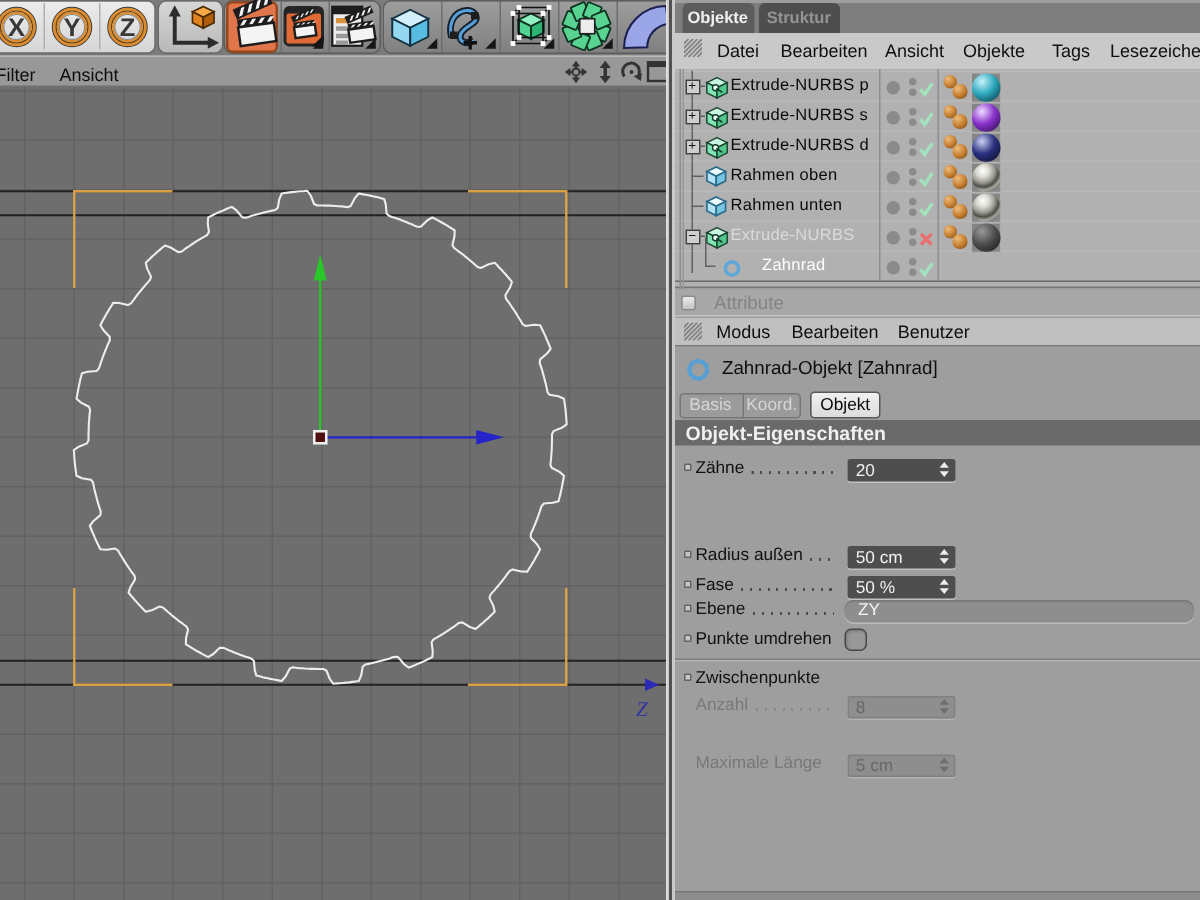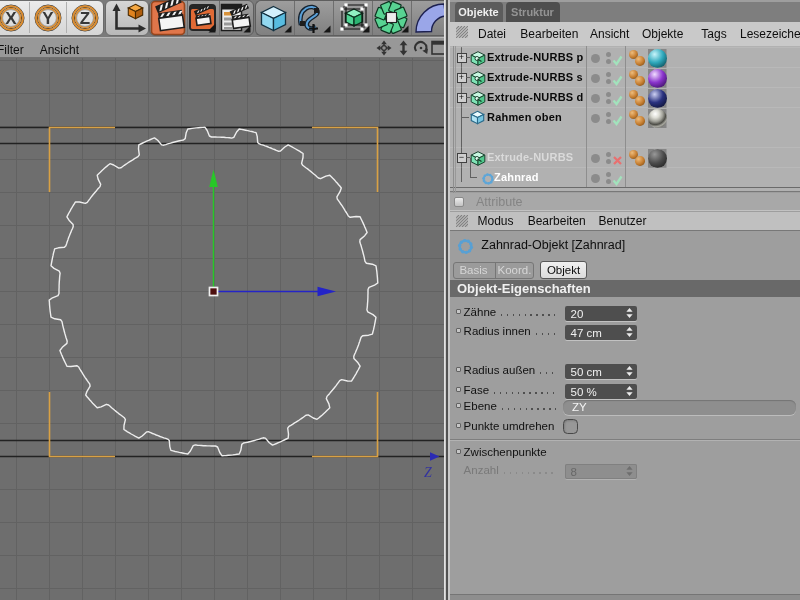--- a/index.html
+++ b/index.html
@@ -18,21 +18,21 @@
 #split { left:444px; top:0; width:6px; height:600px; background:#c9c9c9; }
 #split .d1 { position:absolute; left:0; top:0; width:1px; height:600px; background:#e2e2e2; }
 #split .d2 { position:absolute; left:2px; top:0; width:2px; height:600px; background:#525252; }
 #rp { left:450px; top:0; width:350px; height:600px; background:#9e9e9e; }
 #tabbar { left:0; top:0; width:350px; height:22px; background:#7e7e7e; border-top:2px solid #9e9e9e; }
 .tab { position:absolute; top:0px; height:20px; font-size:11px; font-weight:bold; text-align:center; border-radius:4px 4px 0 0; padding-top:4px; }
 #ommenu { left:0; top:22px; width:350px; height:35px; background:#c9c9c9; border-bottom:1px solid #888; color:#0e0e0e; font-size:12px; }
 #ommenu span { position:absolute; top:5px; }
 #omlist { left:0; top:46px; width:350px; height:142px; background:#b1b1b1; }
 .row { position:absolute; left:0; width:350px; height:20px; border-top:1px solid rgba(255,255,255,0.10); }
-.oname { position:absolute; top:3px; font-size:11px; font-weight:bold; color:#0a0a0a; white-space:nowrap; letter-spacing:0.2px; }
+.oname { position:absolute; top:3px; font-size:11px; font-weight:normal; color:#0a0a0a; white-space:nowrap; letter-spacing:0.2px; }
 .pm { position:absolute; left:6.5px; top:5px; width:10px; height:10px; background:#cecece; border:1px solid #404040; font-size:9px; line-height:7px; text-align:center; color:#111; }
 .treev { position:absolute; background:#606060; width:1px; }
 .treeh { position:absolute; background:#606060; height:1px; }
 .coldiv { position:absolute; top:0; width:1px; height:142px; background:#8e8e8e; }
 .bigdot { position:absolute; left:140.5px; top:5.5px; width:9px; height:9px; border-radius:50%; background:#8b8b8b; }
 .sdot { position:absolute; left:155.5px; width:5px; height:5px; border-radius:50%; background:#8b8b8b; }
 .chk { position:absolute; left:162px; top:4px; }
 .osph { position:absolute; width:9.5px; height:9.5px; border-radius:50%; background:radial-gradient(circle at 35% 30%, #eebc7c, #c67e30 52%, #6e4210 100%); }
 .ballwrap { position:absolute; left:198px; top:0.5px; width:19px; height:19px; background:repeating-conic-gradient(#a9a9a9 0% 25%, #858585 0% 50%) 0 0/12.6px 12.6px; }
 .ball { position:absolute; left:0; top:0; width:19px; height:19px; border-radius:50%; }
@@ -349,20 +349,40 @@
           <div class="sdot" style="top:11px"></div>
           <div class="chk"><svg width="11" height="11">
               <path d="M1.5,5.5 L4.5,9 L9.5,1.5" stroke="#a2e2bc" stroke-width="2.3" fill="none"></path>
             </svg></div>
           <div class="osph" style="left:178.8px;top:1.5px"></div>
           <div class="osph" style="left:185.3px;top:8.3px"></div>
           <div class="ballwrap">
             <div class="ball" style="background:radial-gradient(circle at 38% 26%, #ffffff, #dcdcd4 22%, #9e9e96 42%, #4e4e48 58%, #a8a8a0 70%, #262622 93%)"></div>
           </div>
         </div>
+<div class="row" style="top:81px">
+          <div class="treeh" style="left:11px;top:9px;width:8px"></div>
+          <div style="position:absolute;left:20px;top:2px"><svg width="15" height="15">
+              <polygon points="7.5,1.2999999999999998 13.7,4.4 7.5,7.5 1.2999999999999998,4.4" fill="#eafafe" stroke="#2a6a8a" stroke-width="1.1"></polygon>
+              <polygon points="1.2999999999999998,4.4 7.5,7.5 7.5,13.7 1.2999999999999998,10.6" fill="#b2e4f5" stroke="#2a6a8a" stroke-width="1.1"></polygon>
+              <polygon points="13.7,4.4 7.5,7.5 7.5,13.7 13.7,10.6" fill="#78c6e2" stroke="#2a6a8a" stroke-width="1.1"></polygon>
+            </svg></div>
+          <div class="oname" style="left:37px;color:#0a0a0a">Rahmen unten</div>
+          <div class="bigdot"></div>
+          <div class="sdot" style="top:3.5px"></div>
+          <div class="sdot" style="top:11px"></div>
+          <div class="chk"><svg width="11" height="11">
+              <path d="M1.5,5.5 L4.5,9 L9.5,1.5" stroke="#a2e2bc" stroke-width="2.3" fill="none"></path>
+            </svg></div>
+          <div class="osph" style="left:178.8px;top:1.5px"></div>
+          <div class="osph" style="left:185.3px;top:8.3px"></div>
+          <div class="ballwrap">
+            <div class="ball" style="background:radial-gradient(circle at 38% 26%, #ffffff, #dcdcd4 22%, #9e9e96 42%, #4e4e48 58%, #a8a8a0 70%, #262622 93%)"></div>
+          </div>
+        </div>
 <div class="row" style="top:101px">
           <div class="pm">−</div>
           <div class="treeh" style="left:16px;top:9px;width:4px"></div>
           <div style="position:absolute;left:20px;top:2px"><svg width="16" height="16">
               <polygon points="8,1.7000000000000002 14.8,5.1 8,8.5 1.2000000000000002,5.1" fill="#c6f6e0" stroke="#1c4430" stroke-width="1.0"></polygon>
               <polygon points="1.2000000000000002,5.1 8,8.5 8,15.3 1.2000000000000002,11.9" fill="#7ee4b6" stroke="#1c4430" stroke-width="1.0"></polygon>
               <polygon points="14.8,5.1 8,8.5 8,15.3 14.8,11.9" fill="#50c88c" stroke="#1c4430" stroke-width="1.0"></polygon>
               <circle cx="7" cy="8.5" r="2" fill="#eafff5" stroke="#123a26" stroke-width="0.9"></circle>
               <path d="M7.5,9 l4,2.5" stroke="#123a26" stroke-width="1.1"></path>
             </svg></div>
@@ -388,21 +408,21 @@
               <circle cx="11.06" cy="11.17" r="1.35" fill="#5ea6d8"></circle>
               <circle cx="8.61" cy="12.36" r="1.35" fill="#5ea6d8"></circle>
               <circle cx="5.93" cy="11.88" r="1.35" fill="#5ea6d8"></circle>
               <circle cx="4.05" cy="9.93" r="1.35" fill="#5ea6d8"></circle>
               <circle cx="3.67" cy="7.24" r="1.35" fill="#5ea6d8"></circle>
               <circle cx="4.94" cy="4.83" r="1.35" fill="#5ea6d8"></circle>
               <circle cx="7.39" cy="3.64" r="1.35" fill="#5ea6d8"></circle>
               <circle cx="10.07" cy="4.12" r="1.35" fill="#5ea6d8"></circle>
               <circle cx="11.95" cy="6.07" r="1.35" fill="#5ea6d8"></circle>
             </svg></div>
-          <div class="oname" style="left:44px;color:#ffffff">Zahnrad</div>
+          <div class="oname" style="left:58px;color:#ffffff">Zahnrad</div>
           <div class="bigdot"></div>
           <div class="sdot" style="top:3.5px"></div>
           <div class="sdot" style="top:11px"></div>
           <div class="chk"><svg width="11" height="11">
               <path d="M1.5,5.5 L4.5,9 L9.5,1.5" stroke="#a2e2bc" stroke-width="2.3" fill="none"></path>
             </svg></div>
         </div>
 <div class="coldiv" style="left:135.5px"></div>
 <div class="coldiv" style="left:175px"></div>
     </div>
@@ -468,32 +488,20 @@
 <div class="plabel">Zähne</div>
 <div style="position:absolute;left:51px;top:11px;width:55px;height:2px;background:repeating-linear-gradient(90deg,#4f4f4f 0 1.4px,transparent 1.4px 5.9px)"></div>
 <div class="spin">
               <span class="v">20</span>
               <svg class="arrows" width="7" height="10">
                 <polygon points="3.5,0 0.4,3.8 6.6,3.8" fill="#ececec"></polygon>
                 <polygon points="3.5,10 0.4,6.2 6.6,6.2" fill="#ececec"></polygon>
               </svg>
             </div>
 </div>
-<div class="prow" style="top:25px">
-<div class="bullet"></div>
-<div class="plabel">Radius innen</div>
-<div style="position:absolute;left:86px;top:11px;width:20px;height:2px;background:repeating-linear-gradient(90deg,#4f4f4f 0 1.4px,transparent 1.4px 5.9px)"></div>
-<div class="spin">
-              <span class="v">47 cm</span>
-              <svg class="arrows" width="7" height="10">
-                <polygon points="3.5,0 0.4,3.8 6.6,3.8" fill="#ececec"></polygon>
-                <polygon points="3.5,10 0.4,6.2 6.6,6.2" fill="#ececec"></polygon>
-              </svg>
-            </div>
-</div>
 <div class="prow" style="top:64px">
 <div class="bullet"></div>
 <div class="plabel">Radius außen</div>
 <div style="position:absolute;left:90px;top:11px;width:16px;height:2px;background:repeating-linear-gradient(90deg,#4f4f4f 0 1.4px,transparent 1.4px 5.9px)"></div>
 <div class="spin">
               <span class="v">50 cm</span>
               <svg class="arrows" width="7" height="10">
                 <polygon points="3.5,0 0.4,3.8 6.6,3.8" fill="#ececec"></polygon>
                 <polygon points="3.5,10 0.4,6.2 6.6,6.2" fill="#ececec"></polygon>
               </svg>
@@ -532,19 +540,29 @@
 <div class="plabel dis">Anzahl</div>
 <div style="position:absolute;left:54px;top:11px;width:52px;height:2px;background:repeating-linear-gradient(90deg,#8a8a8a 0 1.4px,transparent 1.4px 5.9px)"></div>
 <div class="spin dis">
               <span class="v">8</span>
               <svg class="arrows" width="7" height="10">
                 <polygon points="3.5,0 0.4,3.8 6.6,3.8" fill="#6e6e6e"></polygon>
                 <polygon points="3.5,10 0.4,6.2 6.6,6.2" fill="#6e6e6e"></polygon>
               </svg>
             </div>
 </div>
+<div class="prow" style="top:203px">
+<div class="plabel dis">Maximale Länge</div>
+<div class="spin dis">
+              <span class="v">5 cm</span>
+              <svg class="arrows" width="7" height="10">
+                <polygon points="3.5,0 0.4,3.8 6.6,3.8" fill="#6e6e6e"></polygon>
+                <polygon points="3.5,10 0.4,6.2 6.6,6.2" fill="#6e6e6e"></polygon>
+              </svg>
+            </div>
+</div>
 <div style="position:absolute;left:0;top:142px;width:350px;height:1px;background:#7e7e7e"></div>
 <div style="position:absolute;left:0;top:143px;width:350px;height:1px;background:#b2b2b2"></div>
       </div>
     </div>
     <div class="abs" id="rpbottom"></div>
   </div>
 </div>
 
 </body></html>

